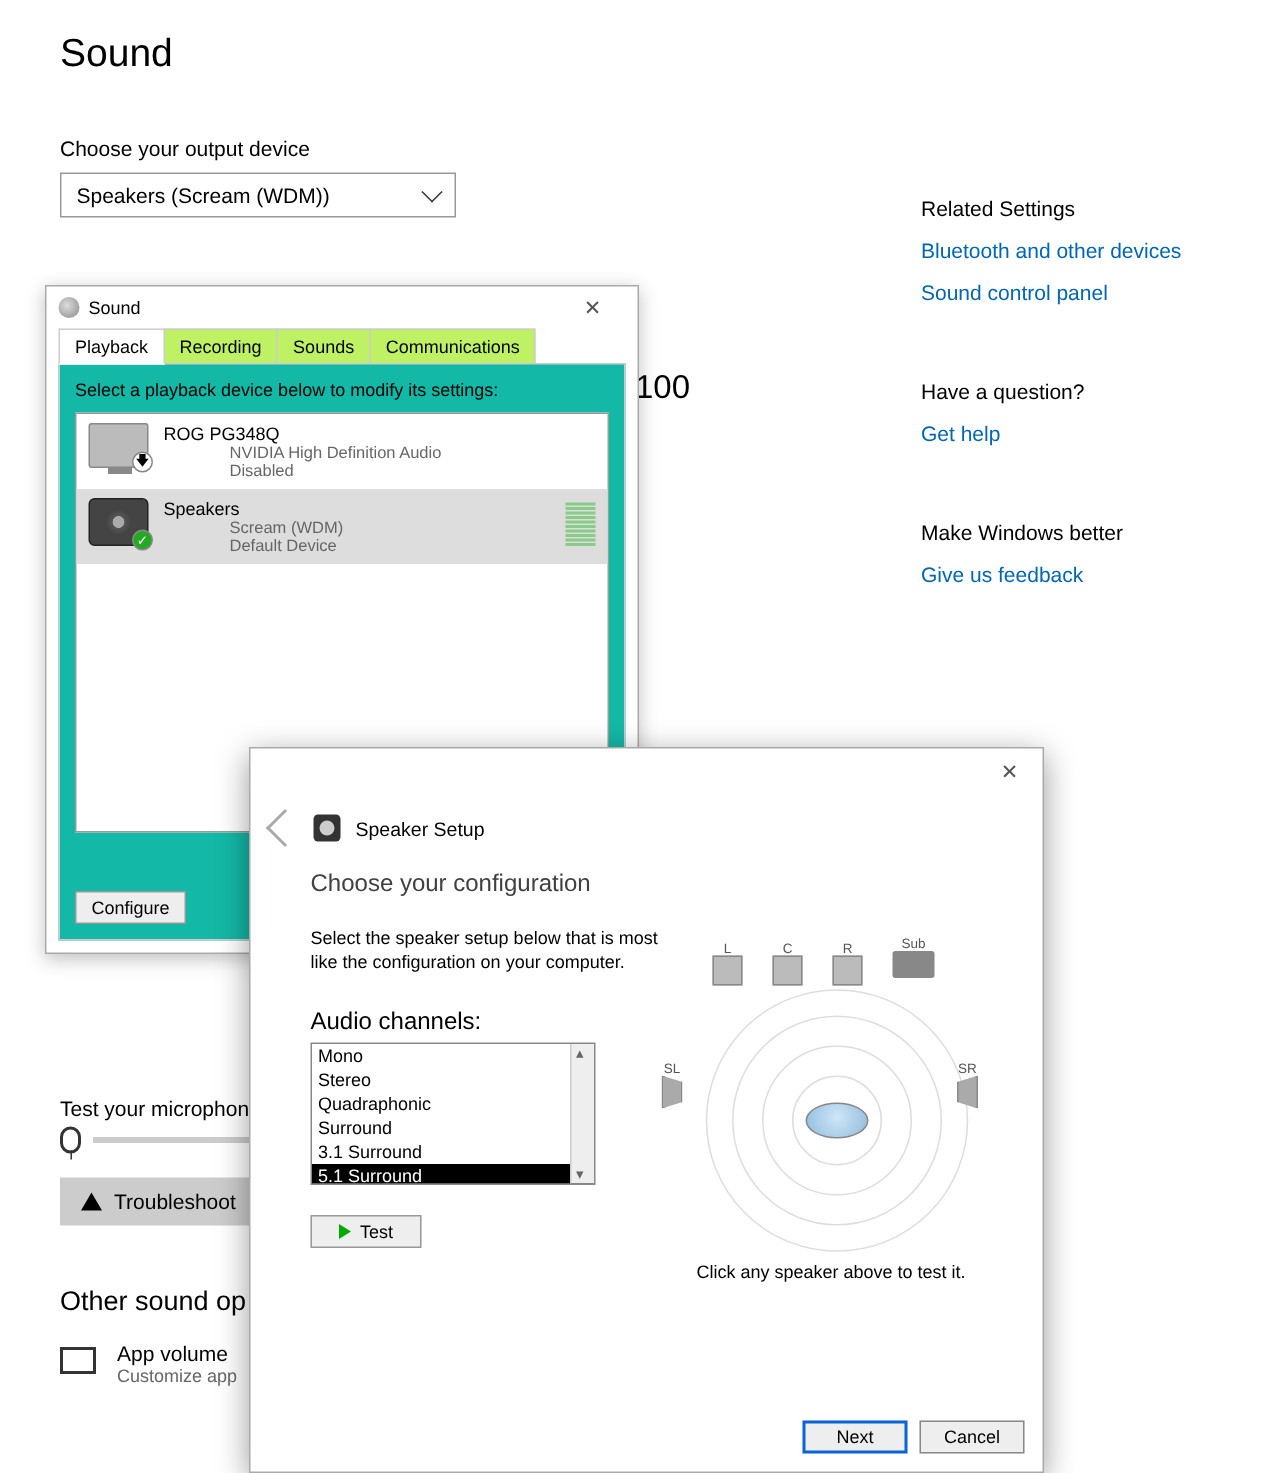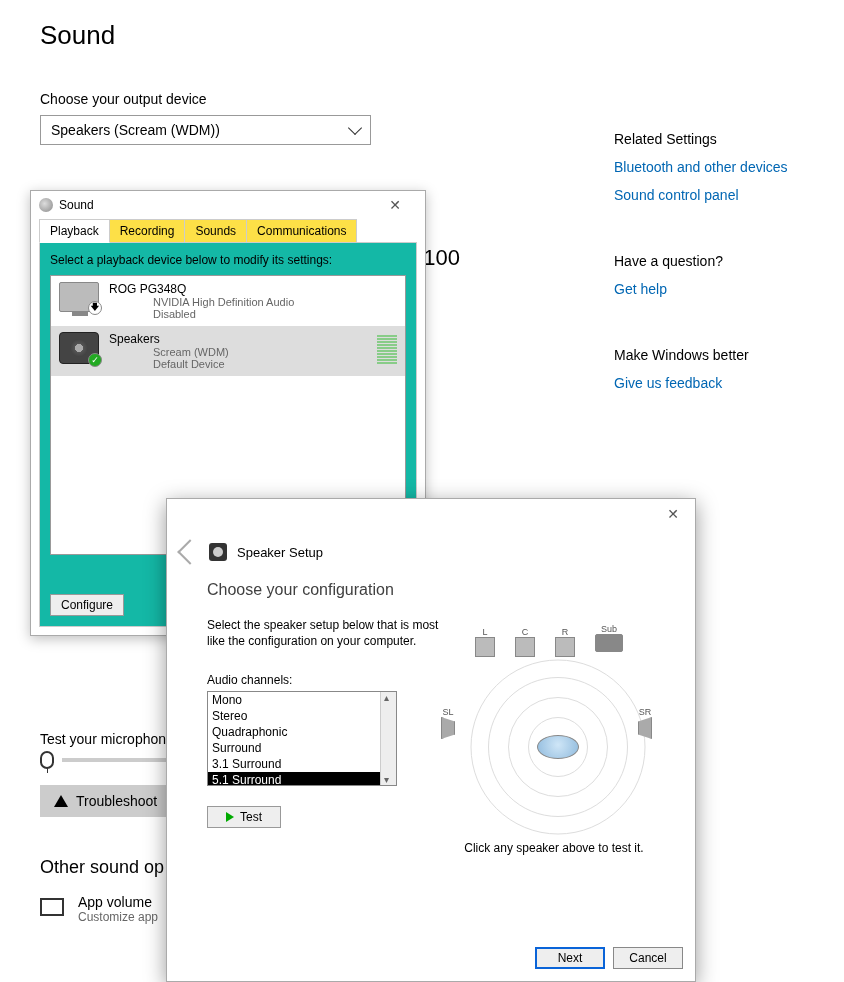--- a/index.html
+++ b/index.html
@@ -14,21 +14,21 @@
     overflow: hidden;
   }
   .settings-page { padding: 20px 40px; }
   .page-title { font-size: 26px; font-weight: 400; margin-bottom: 40px; }
   .main-col { float: left; width: 420px; }
   .side-col { float: right; width: 190px; font-size: 14px; }
   .section-label { font-size: 14px; margin-bottom: 8px; display:block; }
   .combo {
     display: flex; align-items: center; justify-content: space-between;
     border: 1px solid #999; height: 30px; padding: 0 10px;
-    width: 331px; background: #fff; font-size: 14px;
+    width: 264px; background: #fff; font-size: 14px;
   }
   .chevron {
     width: 10px; height: 10px; border-right: 1px solid #333; border-bottom: 1px solid #333;
     transform: rotate(45deg); margin-top:-4px;
   }
   .vol-row { display:flex; align-items:center; margin-top:20px; gap:10px; }
   .vol-num { font-size: 22px; }
   .mic-label { font-size:14px; margin-top: 460px; display:block; }
   .mic-row { display:flex; align-items:center; gap:8px; margin-top:4px; }
   .mic-icon { width:14px; height:18px; border:2px solid #333; border-radius:7px; position:relative; }
@@ -61,21 +61,21 @@
     font-size: 12px;
   }
   .titlebar { height:28px; display:flex; align-items:center; padding:0 8px; justify-content:space-between; }
   .titlebar-left { display:flex; align-items:center; gap:6px; }
   .spk-ico-sm {
     width:14px;height:14px;border-radius:50%;
     background: radial-gradient(circle at 40% 40%, #ddd, #888);
   }
   .close-x { width:44px;height:28px; display:flex;align-items:center;justify-content:center; cursor:pointer; font-size:14px; color:#555;}
   .tabs { display:flex; padding: 0 8px; }
-  .tab { padding:4px 10px; border:1px solid #ccc; background:#fde047; font-size:12px; margin-right:-1px; cursor:pointer; }
+  .tab { padding:4px 10px; border:1px solid #ccc; background:#bef264; font-size:12px; margin-right:-1px; cursor:pointer; }
   .tab.active { background:#fff; border-bottom-color:#fff; position:relative; z-index:2; }
   .tab-body { border:1px solid #ccc; margin:0 8px 8px 8px; padding:10px; height: 385px; position:relative; background:#14b8a6; margin-top:-1px;}
   .tab-instr { font-size:12px; margin-bottom:8px; }
   .device-list { border:1px solid #999; height:280px; background:#fff; }
   .device-row { display:flex; gap:10px; padding:6px 8px; align-items:flex-start; }
   .device-row.selected { background:#ddd; }
   .dev-icon-monitor {
     width:40px;height:30px;background:#bbb;border:1px solid #888;position:relative;border-radius:2px;
   }
   .dev-icon-monitor::after { content:""; position:absolute; left:12px; bottom:-5px; width:16px; height:4px; background:#888; }
@@ -116,21 +116,21 @@
   .wiz-head { display:flex; align-items:center; gap:10px; padding:44px 16px 14px 14px;}
   .back-arrow { width:18px;height:18px;border-left:2px solid #aaa;border-bottom:2px solid #aaa;transform:rotate(45deg); cursor:pointer;}
   .wiz-spk-ico {
     width:18px;height:18px;background:#333;border-radius:3px;position:relative;display:inline-block;
   }
   .wiz-spk-ico::before{content:"";position:absolute;left:4px;top:4px;width:10px;height:10px;border-radius:50%;background:#ccc;}
   .wiz-title { font-size:13px; }
   .wiz-body { padding: 0 40px; }
   .wiz-heading { font-size:16px; color:#404040; font-weight:400; margin-top:6px; }
   .wiz-instr { font-size:12px; margin-top:18px; line-height:1.35; max-width:250px; }
-  .wiz-label { font-size:12px; margin-top:24px; }
+  .wiz-label { font-size:16px; margin-top:24px; }
   .channel-list {
     border:1px solid #888; width:190px; height:95px; margin-top:4px; font-size:12px;
     overflow:hidden; position:relative;
   }
   .channel-list .opt { padding:1px 4px; cursor:pointer; }
   .channel-list .opt.sel { background:#000000; color:#fff; }
   .channel-list .scrollbar {
     position:absolute; right:0; top:0; width:16px; height:100%; background:#eee;border-left:1px solid #ccc;
   }
   .channel-list .scrollbar::before{content:"▴";position:absolute;top:0;left:3px;font-size:10px;color:#666;}

